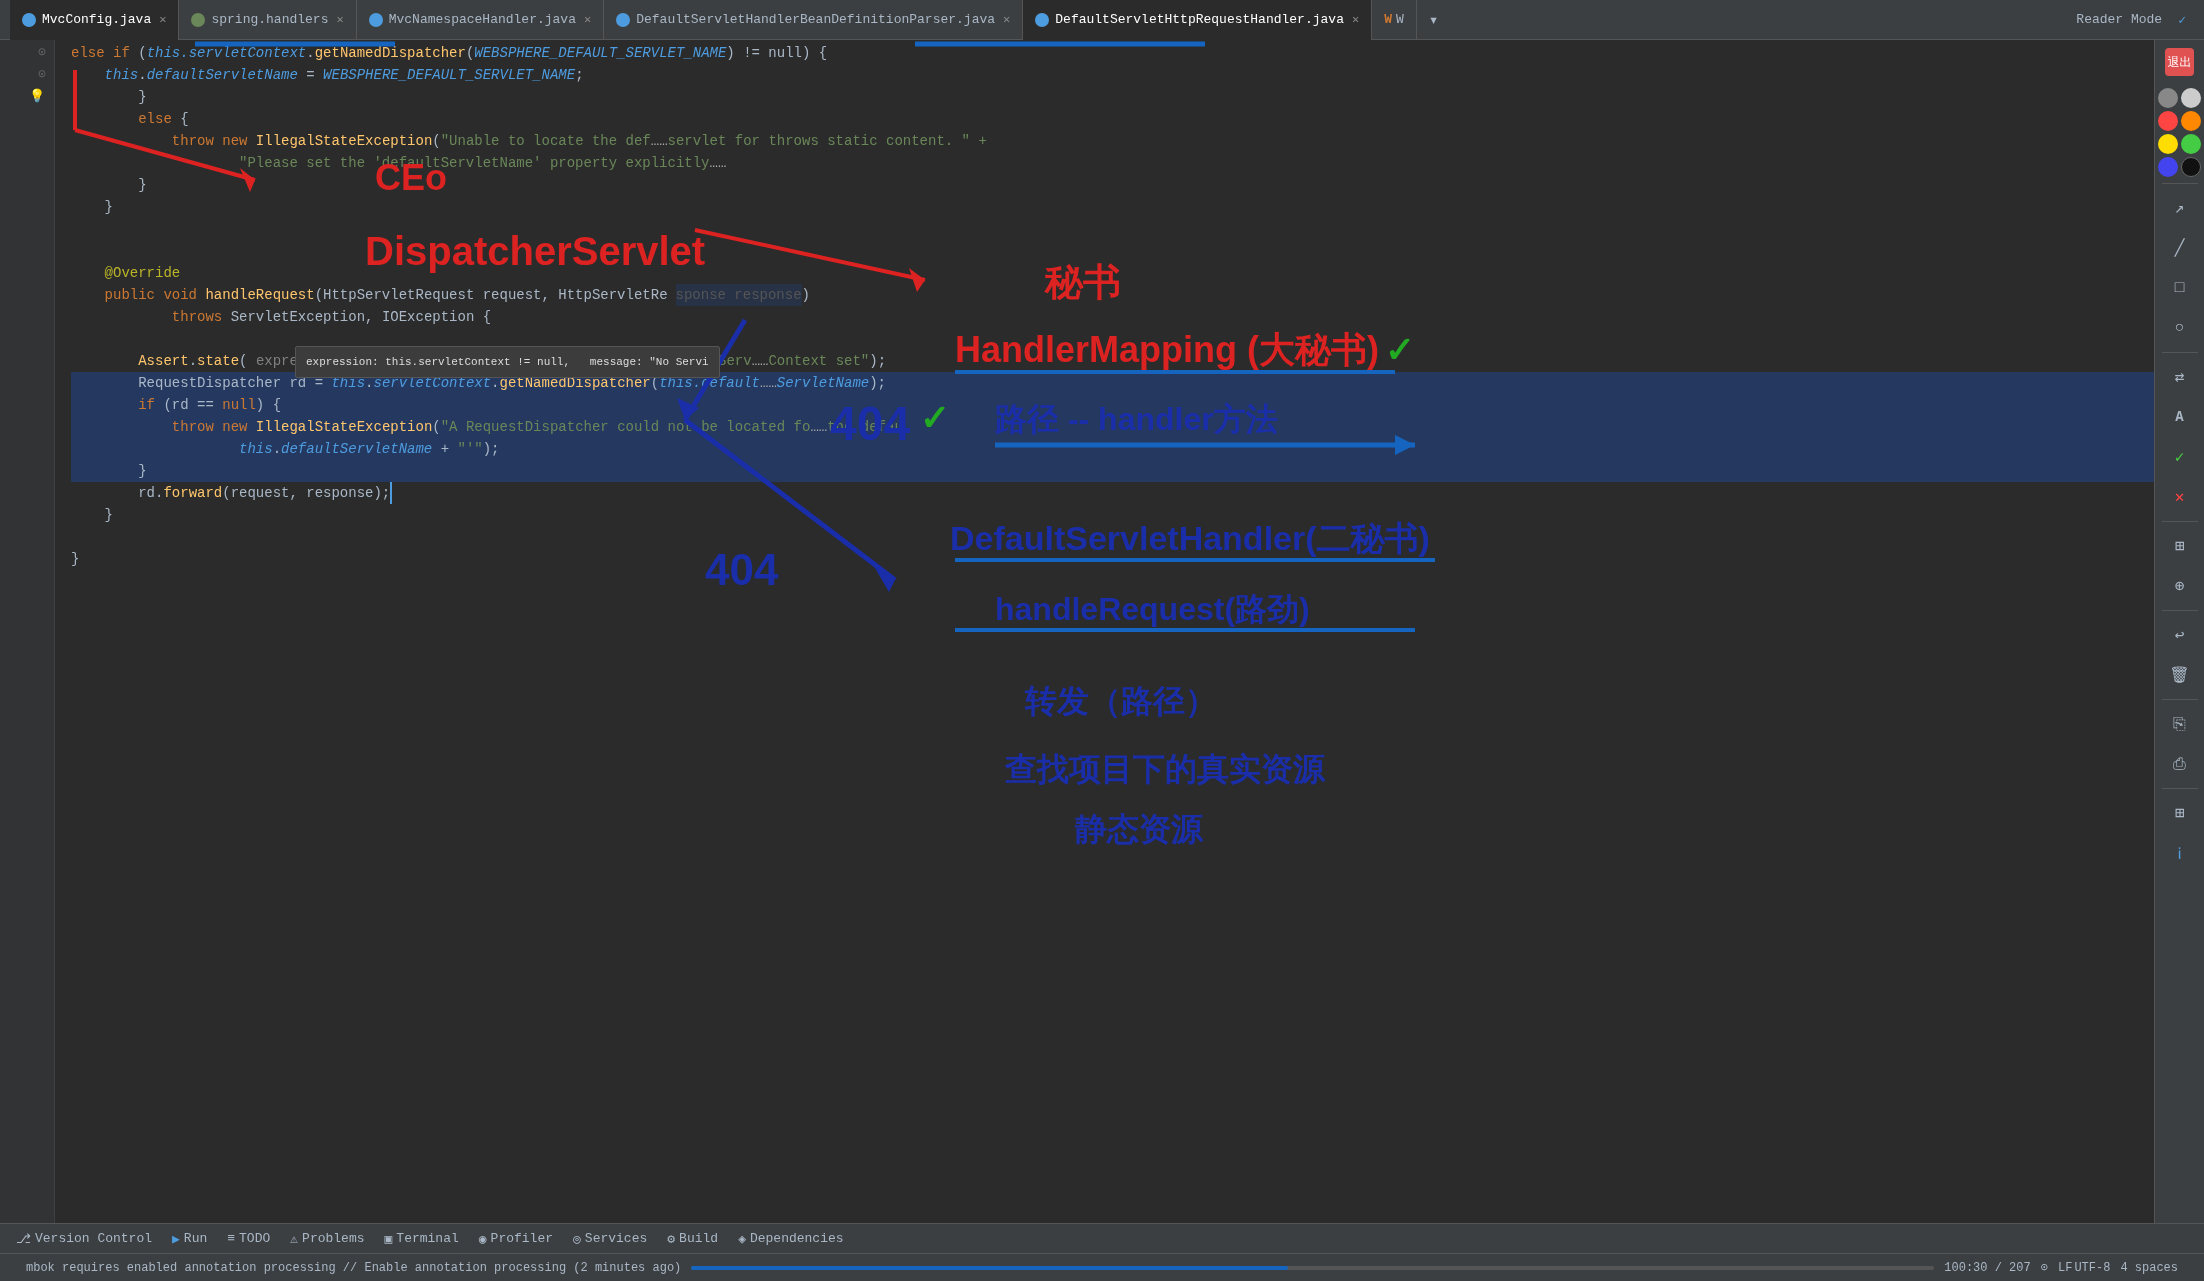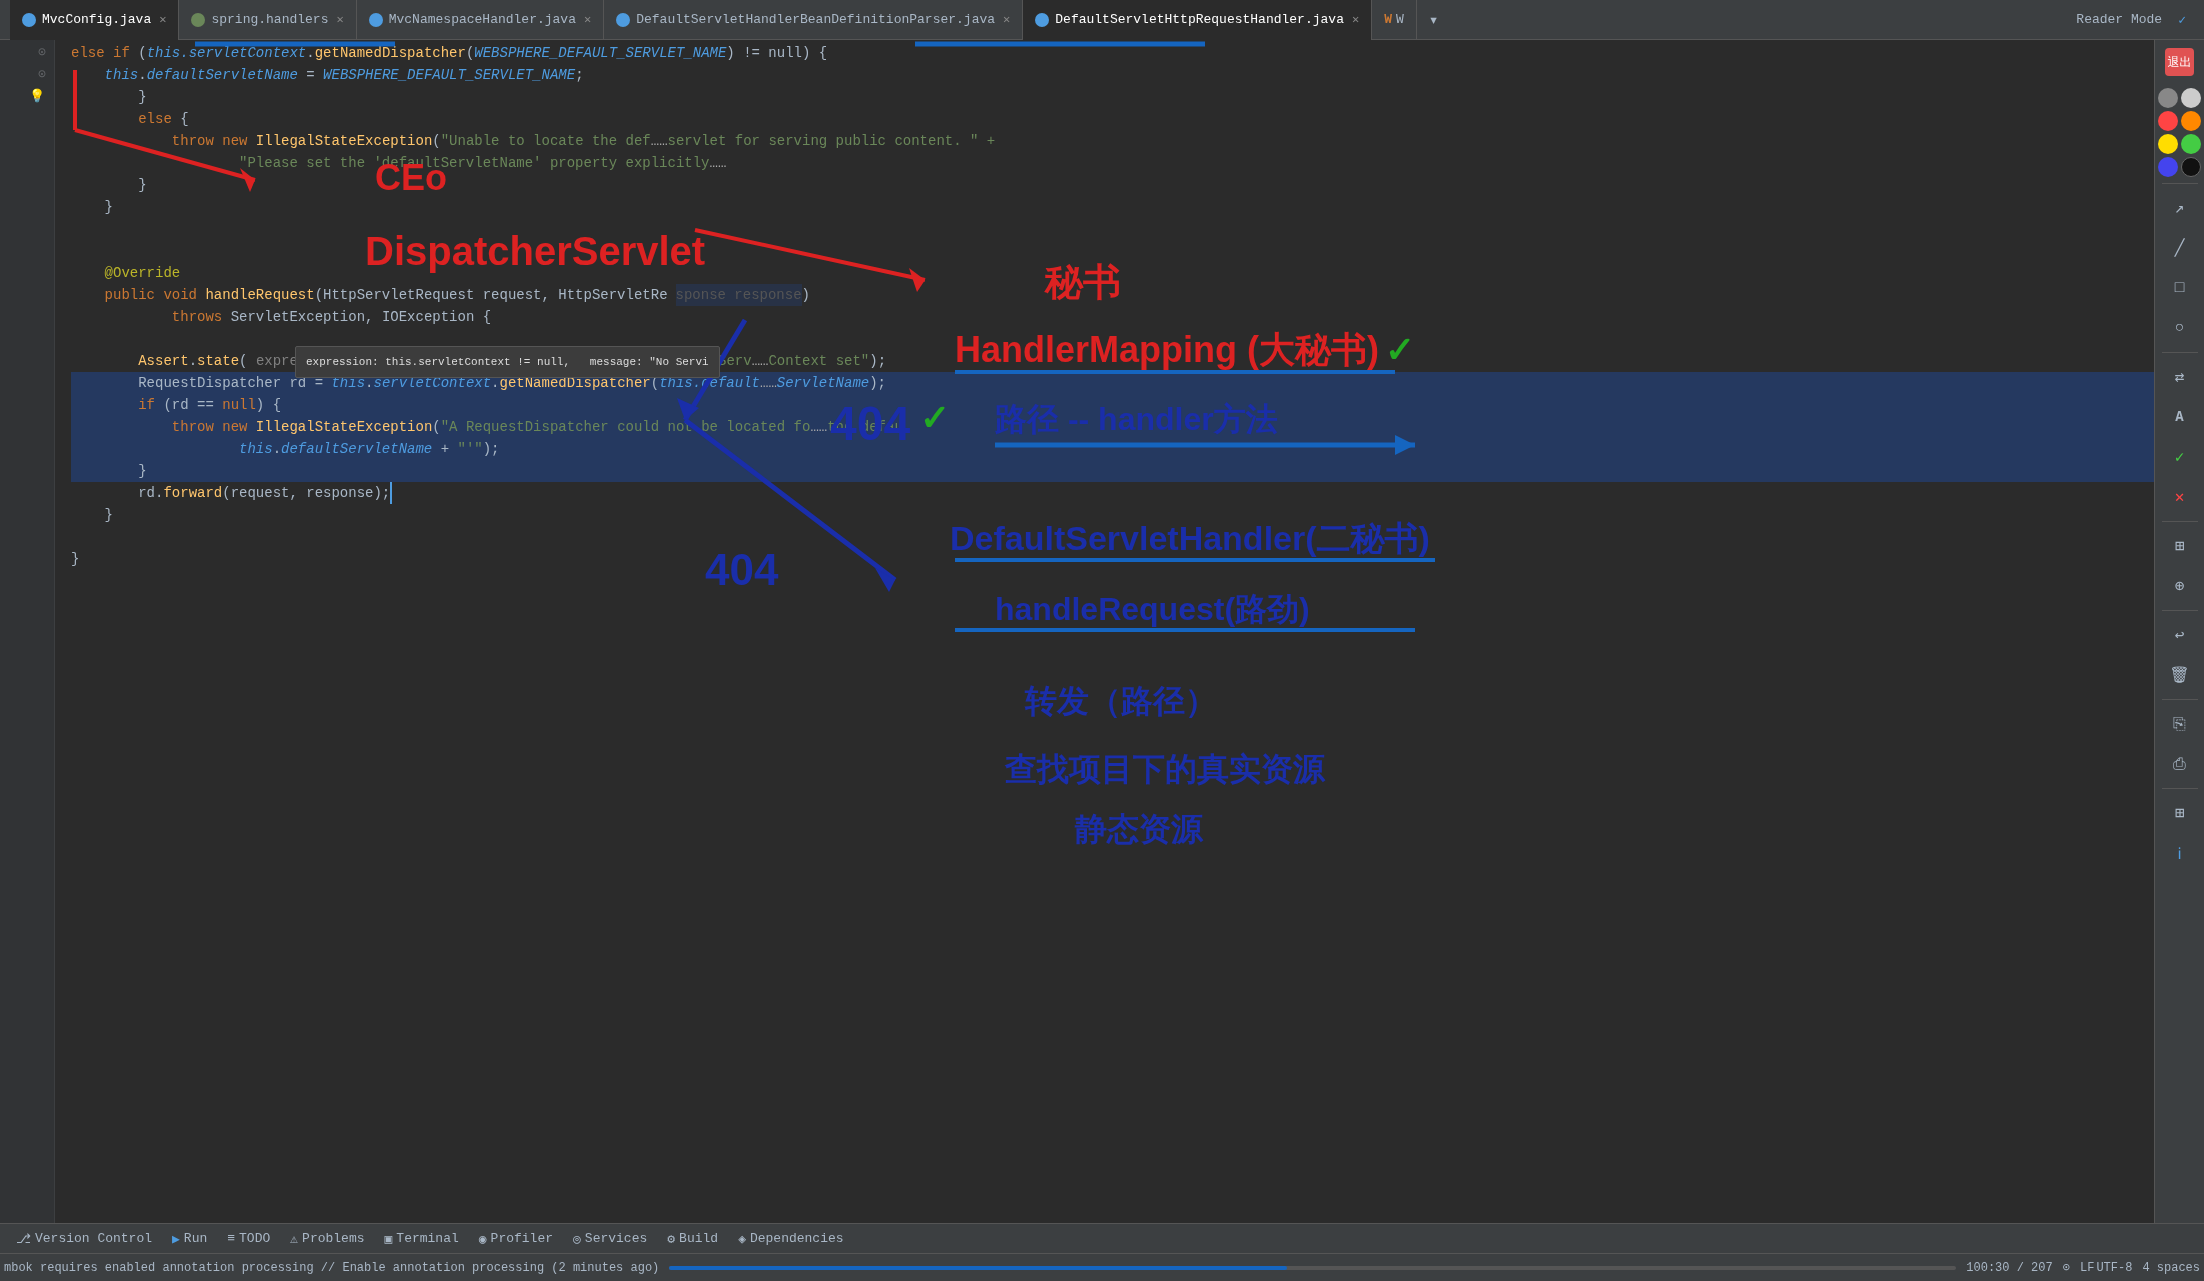--- a/index.html
+++ b/index.html
@@ -160,21 +160,21 @@
 
     
     .status-bar {
       height: 28px;
       background: #3c3f41;
       border-top: 1px solid #555;
       display: flex;
       align-items: center;
       font-size: 12px;
       color: #a9b7c6;
-      padding: 0 4px;
+      padding: 0 26px;
       gap: 2px;
       position: absolute;
       bottom: 0;
       left: 0;
       right: 0;
     }
 
     
     .bottom-toolbar {
       height: 30px;
@@ -314,21 +314,21 @@
     <div class="code-line">
       <span>&nbsp;&nbsp;&nbsp;&nbsp;</span><span class="italic-blue">this</span><span>.</span><span class="italic-blue">defaultServletName</span><span> = </span><span class="italic-blue">WEBSPHERE_DEFAULT_SERVLET_NAME</span><span>;</span>
     </div>
     <div class="code-line">
       <span>        }</span>
     </div>
     <div class="code-line">
       <span>        </span><span class="kw">else</span><span> {</span>
     </div>
     <div class="code-line">
-      <span>            </span><span class="kw">throw new</span><span> </span><span class="fn">IllegalStateException</span><span>(</span><span class="str">"Unable to locate the def</span><span style="color:#aaa;">……</span><span class="str">servlet for serving public content. " +</span>
+      <span>            </span><span class="kw">throw new</span><span> </span><span class="fn">IllegalStateException</span><span>(</span><span class="str">"Unable to locate the def</span><span style="color:#aaa;">……</span><span class="str">servlet for throws static content. " +</span>
     </div>
     <div class="code-line">
       <span>                    </span><span class="str">"Please set the 'defaultServletName' property explicitly</span><span style="color:#aaa;">……</span>
     </div>
     <div class="code-line">
       <span>        }</span>
     </div>
     <div class="code-line">
       <span>    }</span>
     </div>

